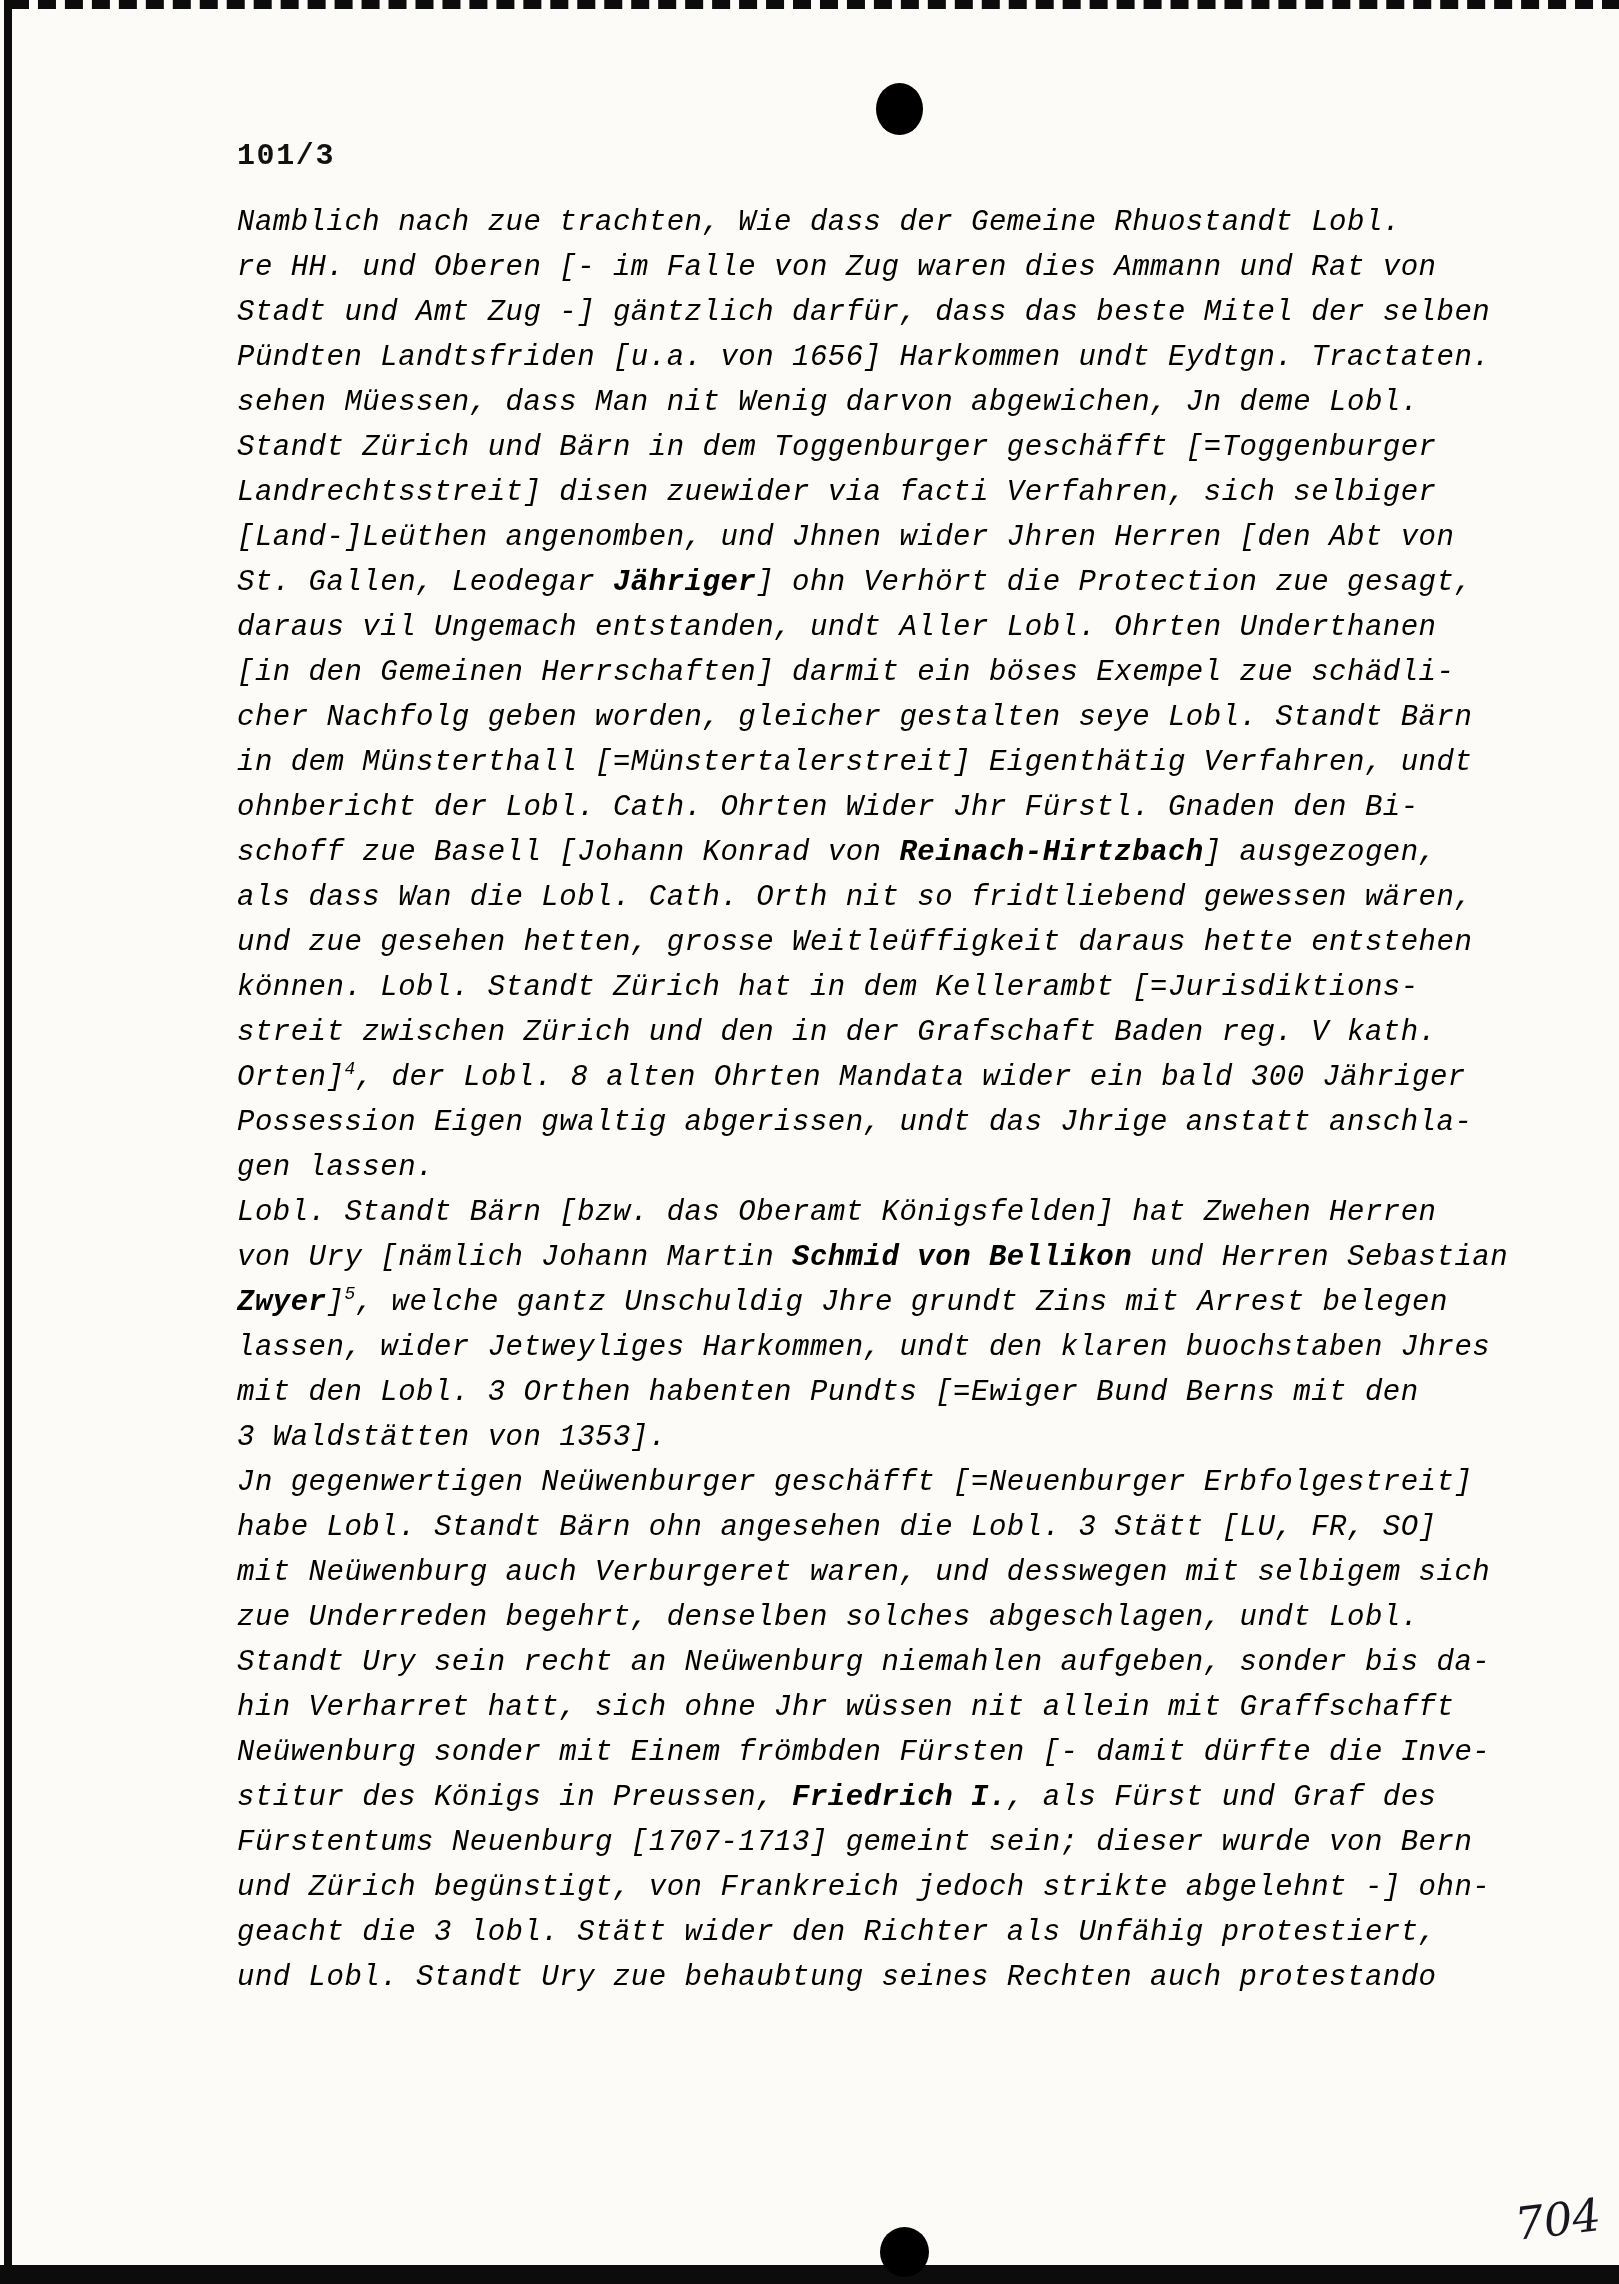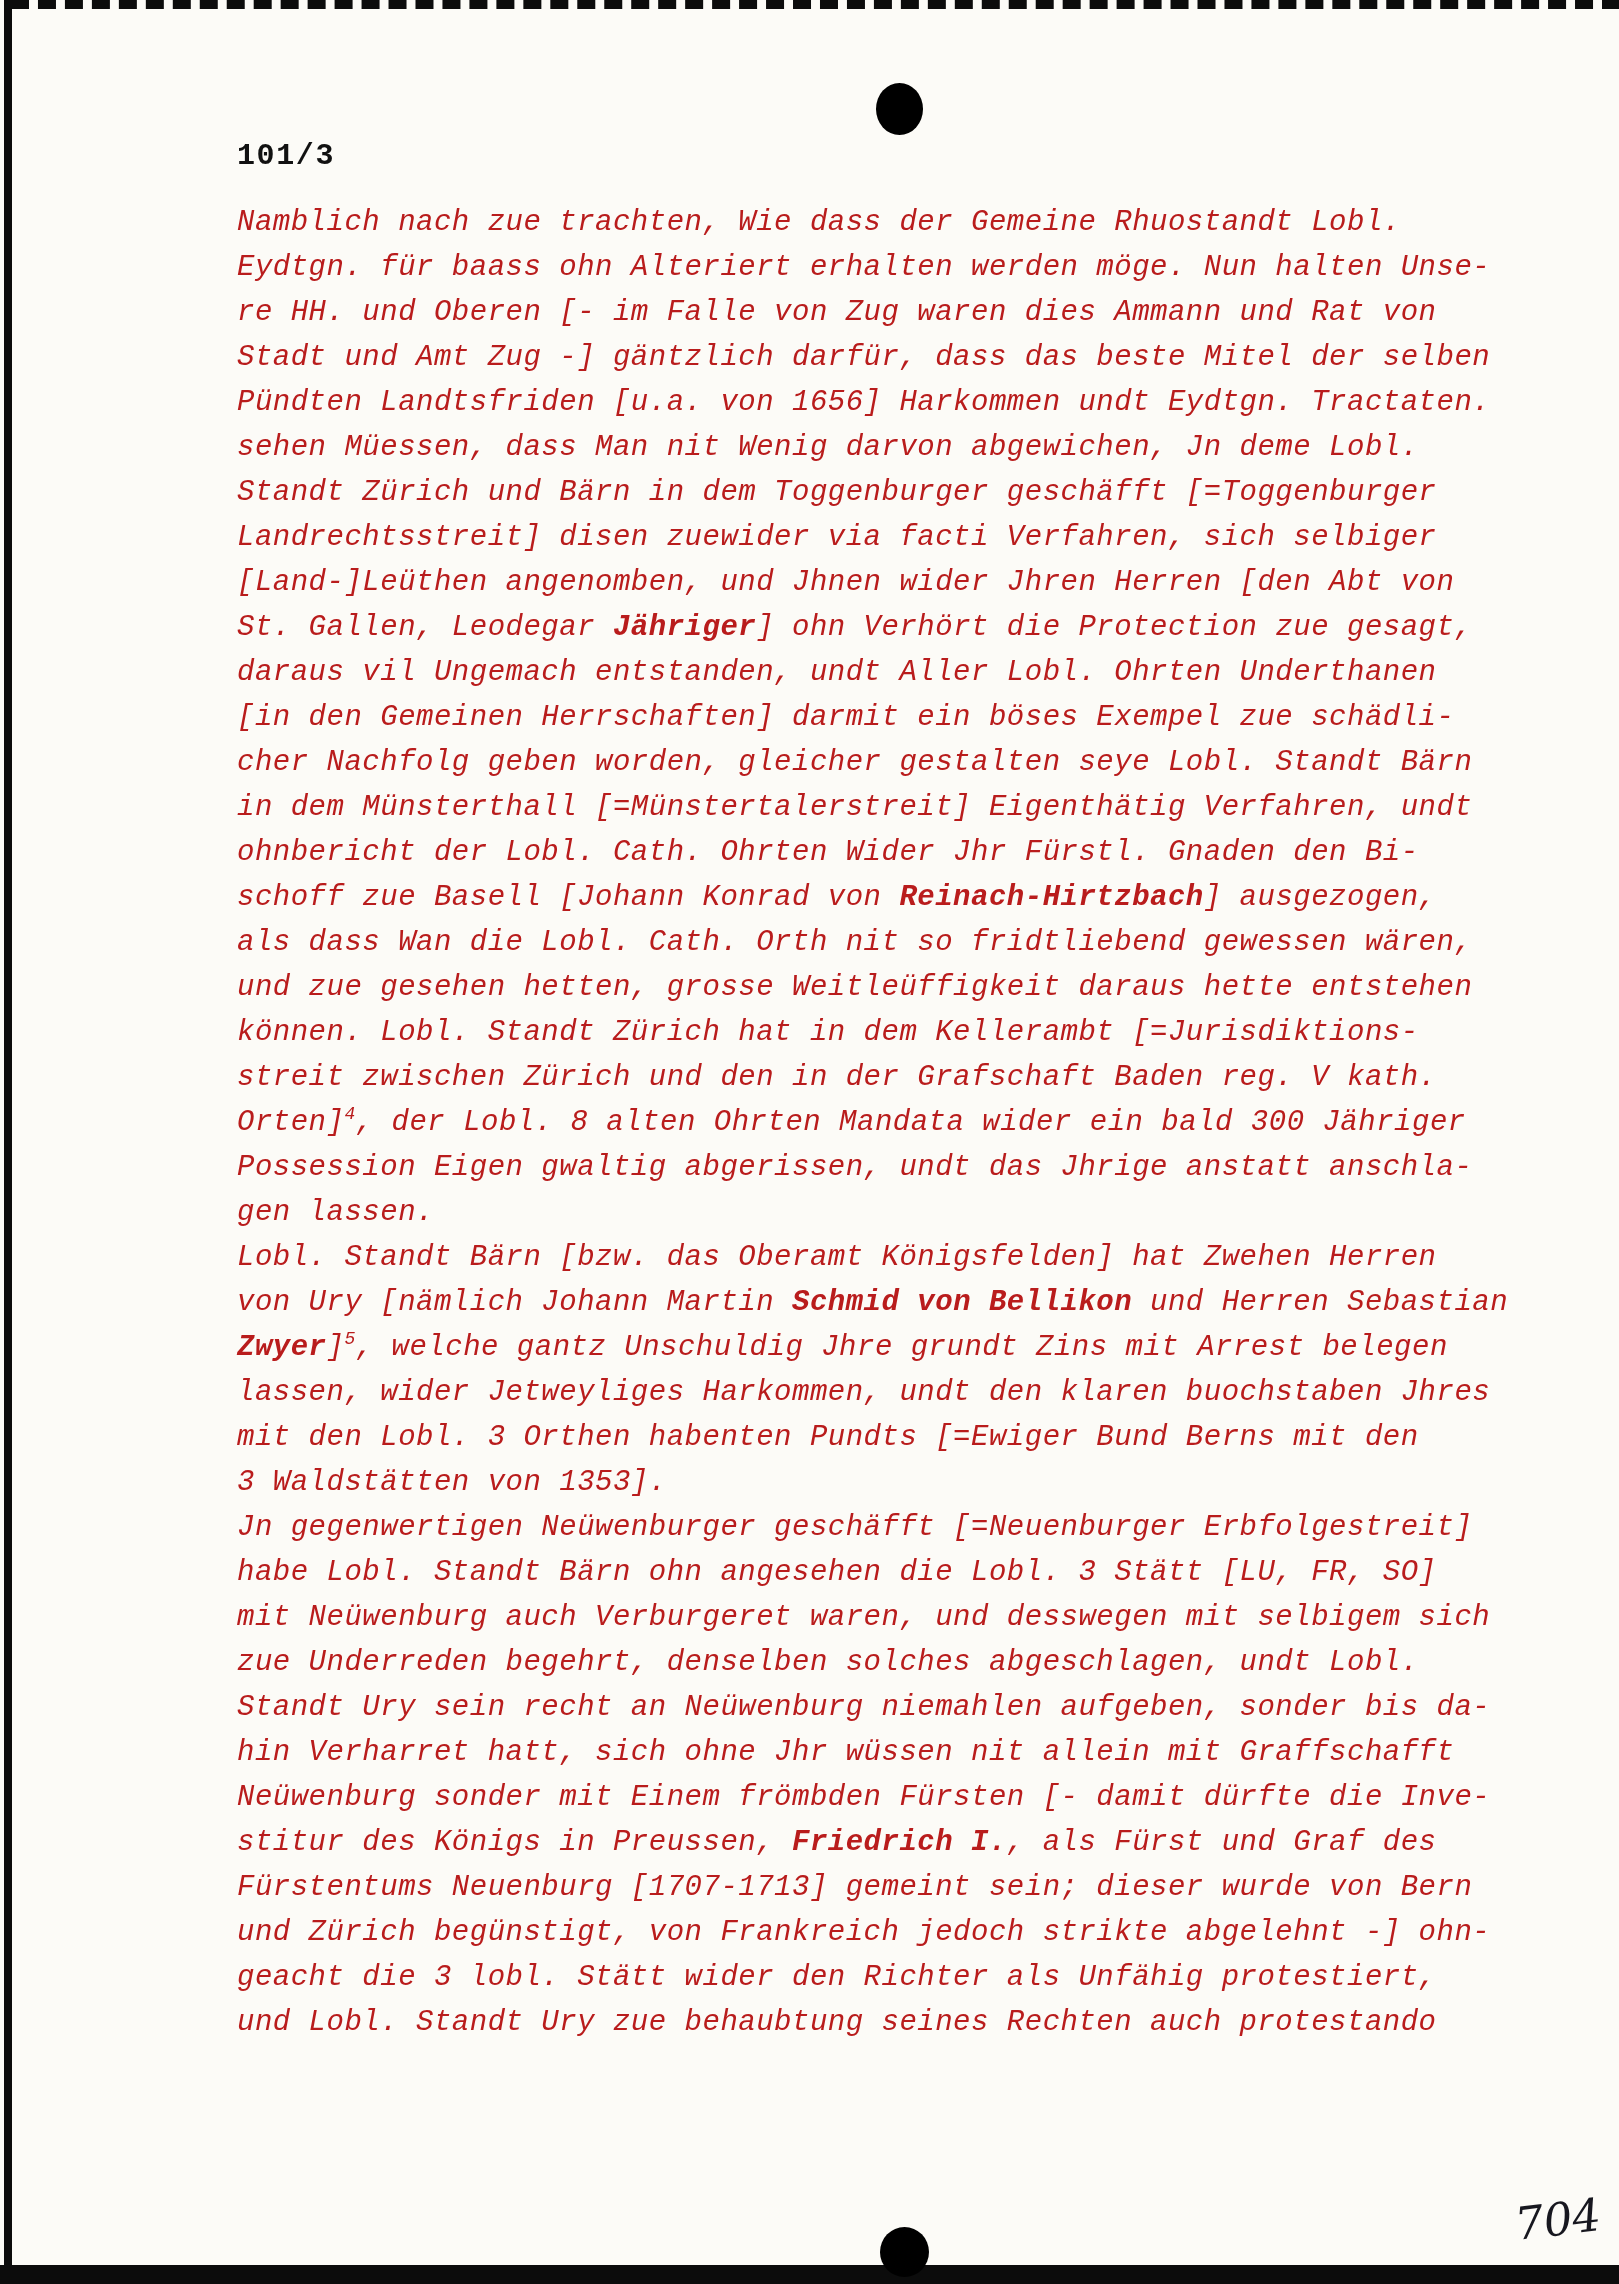--- a/index.html
+++ b/index.html
@@ -62,21 +62,21 @@
   }
 
   .text-block {
     position: absolute;
     left: 237px; top: 200px;
     width: 1344px;
     font-style: italic;
     font-size: 29px;
     line-height: 45px;
     letter-spacing: 0.5px;
-    color: #b91c1c;
+    color: #000000;
   }
   .line { white-space: pre; }
   .line strong { font-weight: bold; }
   .line sup {
     font-size: 0.62em;
     line-height: 0;
     vertical-align: super;
   }
 
   .handwritten {
@@ -98,21 +98,20 @@
   <div class="edge-left"></div>
   <div class="edge-bottom"></div>
 
   <div class="punch-top"></div>
   <div class="punch-bottom"></div>
 
   <div class="page-number">101/3</div>
 
   <div class="text-block">
       <div class="line"><span>Namblich nach zue trachten, Wie dass der Gemeine Rhuostandt Lobl.</span></div>
-      <div class="line"><span>Eydtgn. für baass ohn Alteriert erhalten werden möge. Nun halten Unse-</span></div>
       <div class="line"><span>re HH. und Oberen [- im Falle von Zug waren dies Ammann und Rat von</span></div>
       <div class="line"><span>Stadt und Amt Zug -] gäntzlich darfür, dass das beste Mitel der selben</span></div>
       <div class="line"><span>Pündten Landtsfriden [u.a. von 1656] Harkommen undt Eydtgn. Tractaten.</span></div>
       <div class="line"><span>sehen Müessen, dass Man nit Wenig darvon abgewichen, Jn deme Lobl.</span></div>
       <div class="line"><span>Standt Zürich und Bärn in dem Toggenburger geschäfft [=Toggenburger</span></div>
       <div class="line"><span>Landrechtsstreit] disen zuewider via facti Verfahren, sich selbiger</span></div>
       <div class="line"><span>[Land-]Leüthen angenomben, und Jhnen wider Jhren Herren [den Abt von</span></div>
       <div class="line"><span>St. Gallen, Leodegar </span><strong>Jähriger</strong><span>] ohn Verhört die Protection zue gesagt,</span></div>
       <div class="line"><span>daraus vil Ungemach entstanden, undt Aller Lobl. Ohrten Underthanen</span></div>
       <div class="line"><span>[in den Gemeinen Herrschaften] darmit ein böses Exempel zue schädli-</span></div>

